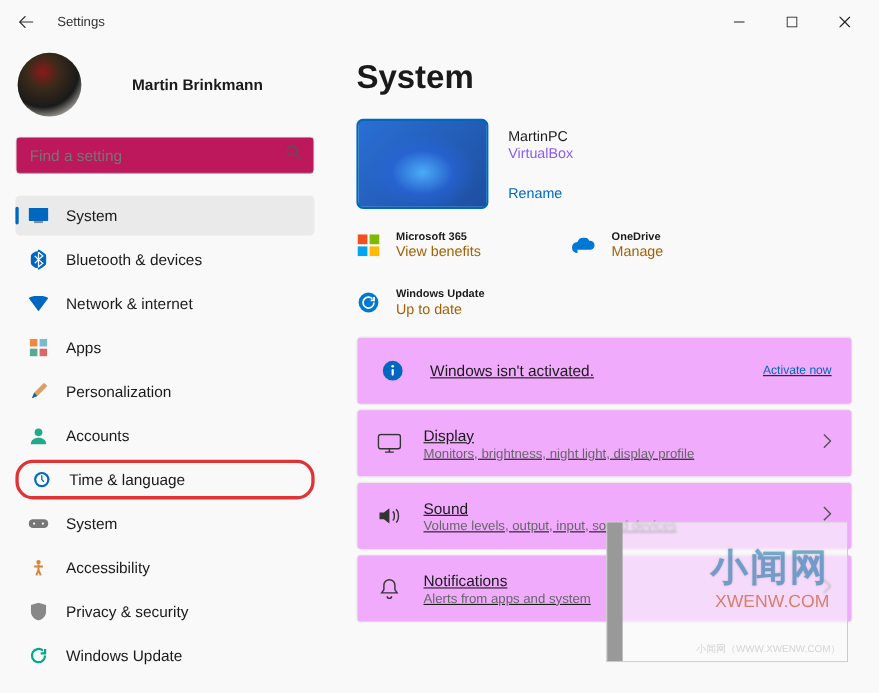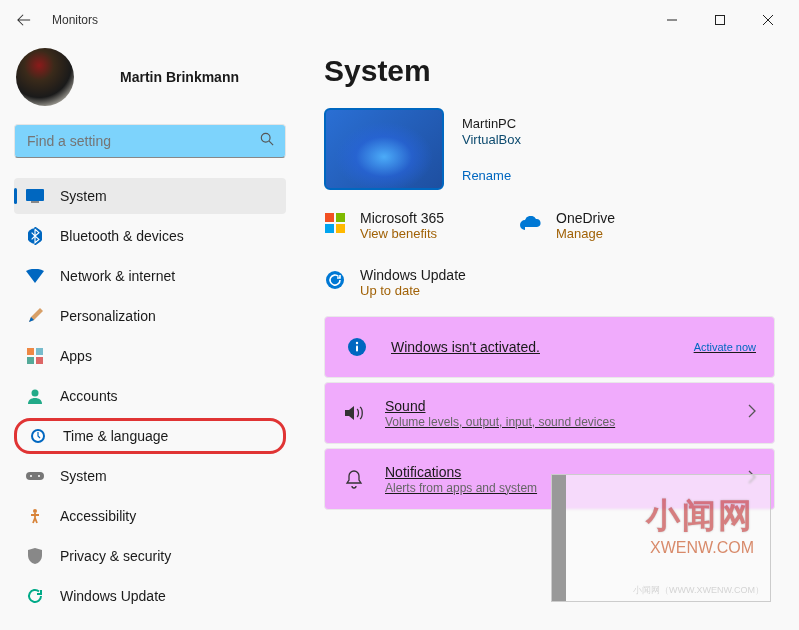--- a/index.html
+++ b/index.html
@@ -8,69 +8,69 @@
 .back-btn { width: 32px; height: 32px; display: flex; align-items: center; justify-content: center; border-radius: 4px; }
 .titlebar-title { font-size: 12px; margin-left: 12px; color: #333; }
 .win-controls { margin-left: auto; display: flex; gap: 2px; }
 .win-btn { width: 46px; height: 30px; display: flex; align-items: center; justify-content: center; }
 .app { display: flex; height: calc(100% - 40px); }
 .sidebar { width: 300px; padding: 8px 14px 0 14px; flex-shrink: 0; }
 .profile { display: flex; align-items: center; gap: 14px; margin-bottom: 18px; padding-left: 2px; }
 .avatar { width: 58px; height: 58px; border-radius: 50%; background: radial-gradient(circle at 40% 30%, #8b1a1a 0%, #3a2a1a 28%, #1a1a1a 60%, #e8e4d8 90%); }
 .profile-name { font-size: 14px; font-weight: 600; padding-left: 32px; }
 .search { position: relative; margin-bottom: 20px; }
-.search input { width: 100%; height: 34px; padding: 0 36px 0 12px; font-size: 14px; background: #7dd3fc; border: 1px solid #e5e5e5; border-bottom: 1px solid #888; border-radius: 4px; outline: none; }
+.search input { width: 100%; height: 34px; padding: 0 36px 0 12px; font-size: 14px; background: #be185d; border: 1px solid #e5e5e5; border-bottom: 1px solid #888; border-radius: 4px; outline: none; }
 .search-icon { position: absolute; right: 12px; top: 50%; transform: translateY(-50%); }
 .nav-list { display: flex; flex-direction: column; gap: 4px; }
 .nav-item { display: flex; align-items: center; height: 36px; padding: 0 12px; border-radius: 4px; font-size: 14px; gap: 16px; position: relative; cursor: default; }
 .nav-item.selected { background: #eaeaea; }
 .nav-item.selected::before { content: ''; position: absolute; left: 0; top: 10px; bottom: 10px; width: 3px; background: #0067c0; border-radius: 2px; }
 .nav-item.highlighted { border: 3px solid #e03434; border-radius: 16px; }
 .nav-icon { width: 18px; height: 18px; display: flex; align-items: center; justify-content: center; flex-shrink: 0; }
 .main { flex: 1; padding: 14px 24px 0 24px; overflow-y: auto; }
 .page-title { font-size: 30px; font-weight: 600; margin-bottom: 20px; }
 .device-row { display: flex; gap: 18px; align-items: center; margin-bottom: 20px; }
 .device-img { width: 120px; height: 82px; border-radius: 6px; border: 2px solid #0067c0; background: linear-gradient(135deg, #2a6fd4 0%, #1e4fa0 100%); position: relative; overflow: hidden; }
 .device-img::after { content: ''; position: absolute; inset: 0; background: radial-gradient(ellipse 70px 50px at 50% 60%, rgba(80,180,255,0.9) 0%, rgba(40,100,220,0.6) 40%, transparent 70%); }
 .device-info { display: flex; flex-direction: column; gap: 1px; }
 .device-name { font-size: 13px; font-weight: 400; }
-.device-sub { font-size: 13px; color: #0c4a6e; }
+.device-sub { font-size: 13px; color: #8b5cf6; }
 .rename-link { font-size: 13px; color: #0067c0; margin-top: 20px; }
 .service-row { display: flex; gap: 26px; margin-bottom: 18px; flex-wrap: wrap; }
 .service { display: flex; gap: 14px; align-items: flex-start; min-width: 170px; }
 .svc-icon { width: 22px; height: 22px; display: flex; align-items: center; justify-content: center; margin-top: 2px; }
-.svc-title { font-size: 14px; font-weight: 400; }
+.svc-title { font-size: 10px; font-weight: 700; }
 .svc-sub { font-size: 13px; color: #a16207; }
 .cards { display: flex; flex-direction: column; gap: 4px; }
 .card { background: #f0abfc; border: 1px solid #e9e9e9; border-radius: 4px; padding: 14px 18px; display: flex; align-items: center; gap: 20px; min-height: 62px; text-decoration: underline; }
 .card-icon { width: 22px; height: 22px; display: flex; align-items: center; justify-content: center; flex-shrink: 0; }
 .card.activation .card-icon { width: 28px; }
 .card-body { flex: 1; }
 .card-title { font-size: 14px; }
 .card.with-sub .card-title { font-weight: 400; }
 .card-sub { font-size: 12px; color: #666; margin-top: 1px; }
 .card-action { font-size: 11px; color: #0067c0; }
 .chev { color: #666; }
 .watermark { position: absolute; right: 28px; bottom: 28px; width: 220px; height: 128px; border: 1px solid #ccc; background: rgba(250,250,250,0.6); backdrop-filter: blur(1px); display: flex; align-items: center; justify-content: center; }
 .watermark-inner { position: relative; width: 100%; height: 100%; }
 .wm-bar { position: absolute; left: 0; top: 0; bottom: 0; width: 14px; background: #999; }
-.wm-text { position: absolute; right: 16px; top: 18px; font-size: 34px; font-weight: 700; color: #b91c1c; text-shadow: 0 0 2px #888; letter-spacing: 2px; opacity: 0.55; }
+.wm-text { position: absolute; right: 16px; top: 18px; font-size: 34px; font-weight: 700; color: #0369a1; text-shadow: 0 0 2px #888; letter-spacing: 2px; opacity: 0.55; }
 .wm-sub { position: absolute; right: 16px; top: 64px; font-size: 16px; color: #c2410c; opacity: 0.6; }
 .wm-foot { position: absolute; left: 18px; right: 6px; bottom: 4px; font-size: 9px; color: #bbb; text-align: right; opacity: 0.6; }
 </style>
 </head>
 <body>
 
 <div class="titlebar">
   <div class="back-btn">
     <svg width="14" height="14" viewBox="0 0 16 16" stroke="#333" stroke-width="1.2" fill="none">
         <path d="M15 8H1M7 2L1 8l6 6"></path>
       </svg>
   </div>
-  <span class="titlebar-title">Monitors</span>
+  <span class="titlebar-title">Settings</span>
   <div class="win-controls">
     <div class="win-btn">
         <svg width="10" height="10" stroke="#222">
           <path d="M0 5h10"></path>
         </svg>
       </div>
     <div class="win-btn">
         <svg width="10" height="10" stroke="#222" fill="none">
           <rect x="0.5" y="0.5" width="9" height="9"></rect>
         </svg>
@@ -122,36 +122,36 @@
         <span class="nav-icon">
             <svg width="18" height="14" viewBox="0 0 18 14" fill="#0067c0">
               <path d="M9 14L0 2C5 -1 13 -1 18 2z"></path>
             </svg>
           </span>
         <span>Network &amp; internet</span>
       </div>
       <div class="nav-item">
         <span class="nav-icon">
             <svg width="16" height="16" viewBox="0 0 16 16">
-              <path d="M2 14l2-5 9-9 3 3-9 9z" fill="#d8a068"></path>
-              <path d="M2 14l2-5 3 3z" fill="#0067c0"></path>
-            </svg>
-          </span>
-        <span>Personalization</span>
-      </div>
-      <div class="nav-item">
-        <span class="nav-icon">
-            <svg width="16" height="16" viewBox="0 0 16 16">
               <rect x="0" y="0" width="7" height="7" fill="#e84"></rect>
               <rect x="9" y="0" width="7" height="7" fill="#7bc"></rect>
               <rect x="0" y="9" width="7" height="7" fill="#5a9"></rect>
               <rect x="9" y="9" width="7" height="7" fill="#d66"></rect>
             </svg>
           </span>
         <span>Apps</span>
+      </div>
+      <div class="nav-item">
+        <span class="nav-icon">
+            <svg width="16" height="16" viewBox="0 0 16 16">
+              <path d="M2 14l2-5 9-9 3 3-9 9z" fill="#d8a068"></path>
+              <path d="M2 14l2-5 3 3z" fill="#0067c0"></path>
+            </svg>
+          </span>
+        <span>Personalization</span>
       </div>
       <div class="nav-item">
         <span class="nav-icon">
             <svg width="16" height="16" viewBox="0 0 16 16" fill="#2a8">
               <circle cx="8" cy="5" r="3.5"></circle>
               <path d="M1 16c0-4 3-6 7-6s7 2 7 6z"></path>
             </svg>
           </span>
         <span>Accounts</span>
       </div>
@@ -264,20 +264,35 @@
               <circle cx="10" cy="6" r="1.2" fill="#fff"></circle>
               <rect x="9" y="8.5" width="2" height="6" rx="1" fill="#fff"></rect>
             </svg>
           </span>
         <div class="card-body">
             <div class="card-title">Windows isn't activated.</div>
           </div>
         <a class="card-action">Activate now</a>
       </div>
 
+      <div class="card with-sub">
+        <span class="card-icon">
+            <svg width="22" height="18" viewBox="0 0 22 18" fill="none" stroke="#333" stroke-width="1.3">
+              <rect x="1" y="1" width="20" height="13" rx="2"></rect>
+              <path d="M7 17h8M11 14v3"></path>
+            </svg>
+          </span>
+        <div class="card-body">
+          <div class="card-title">Display</div>
+          <div class="card-sub">Monitors, brightness, night light, display profile</div>
+        </div>
+        <span class="chev"><svg width="8" height="14" viewBox="0 0 8 14" fill="none" stroke="#555" stroke-width="1.3">
+              <path d="M1 1l6 6-6 6"></path>
+            </svg></span>
+      </div>
 
       <div class="card with-sub">
         <span class="card-icon">
             <svg width="22" height="18" viewBox="0 0 22 18" fill="none" stroke="#333" stroke-width="1.3">
               <path d="M2 6v6h4l5 4V2L6 6H2z" fill="#333" stroke="none"></path>
               <path d="M14 5c2 1 2 7 0 8M17 3c3 2 3 10 0 12"></path>
             </svg>
           </span>
         <div class="card-body">
           <div class="card-title">Sound</div>

